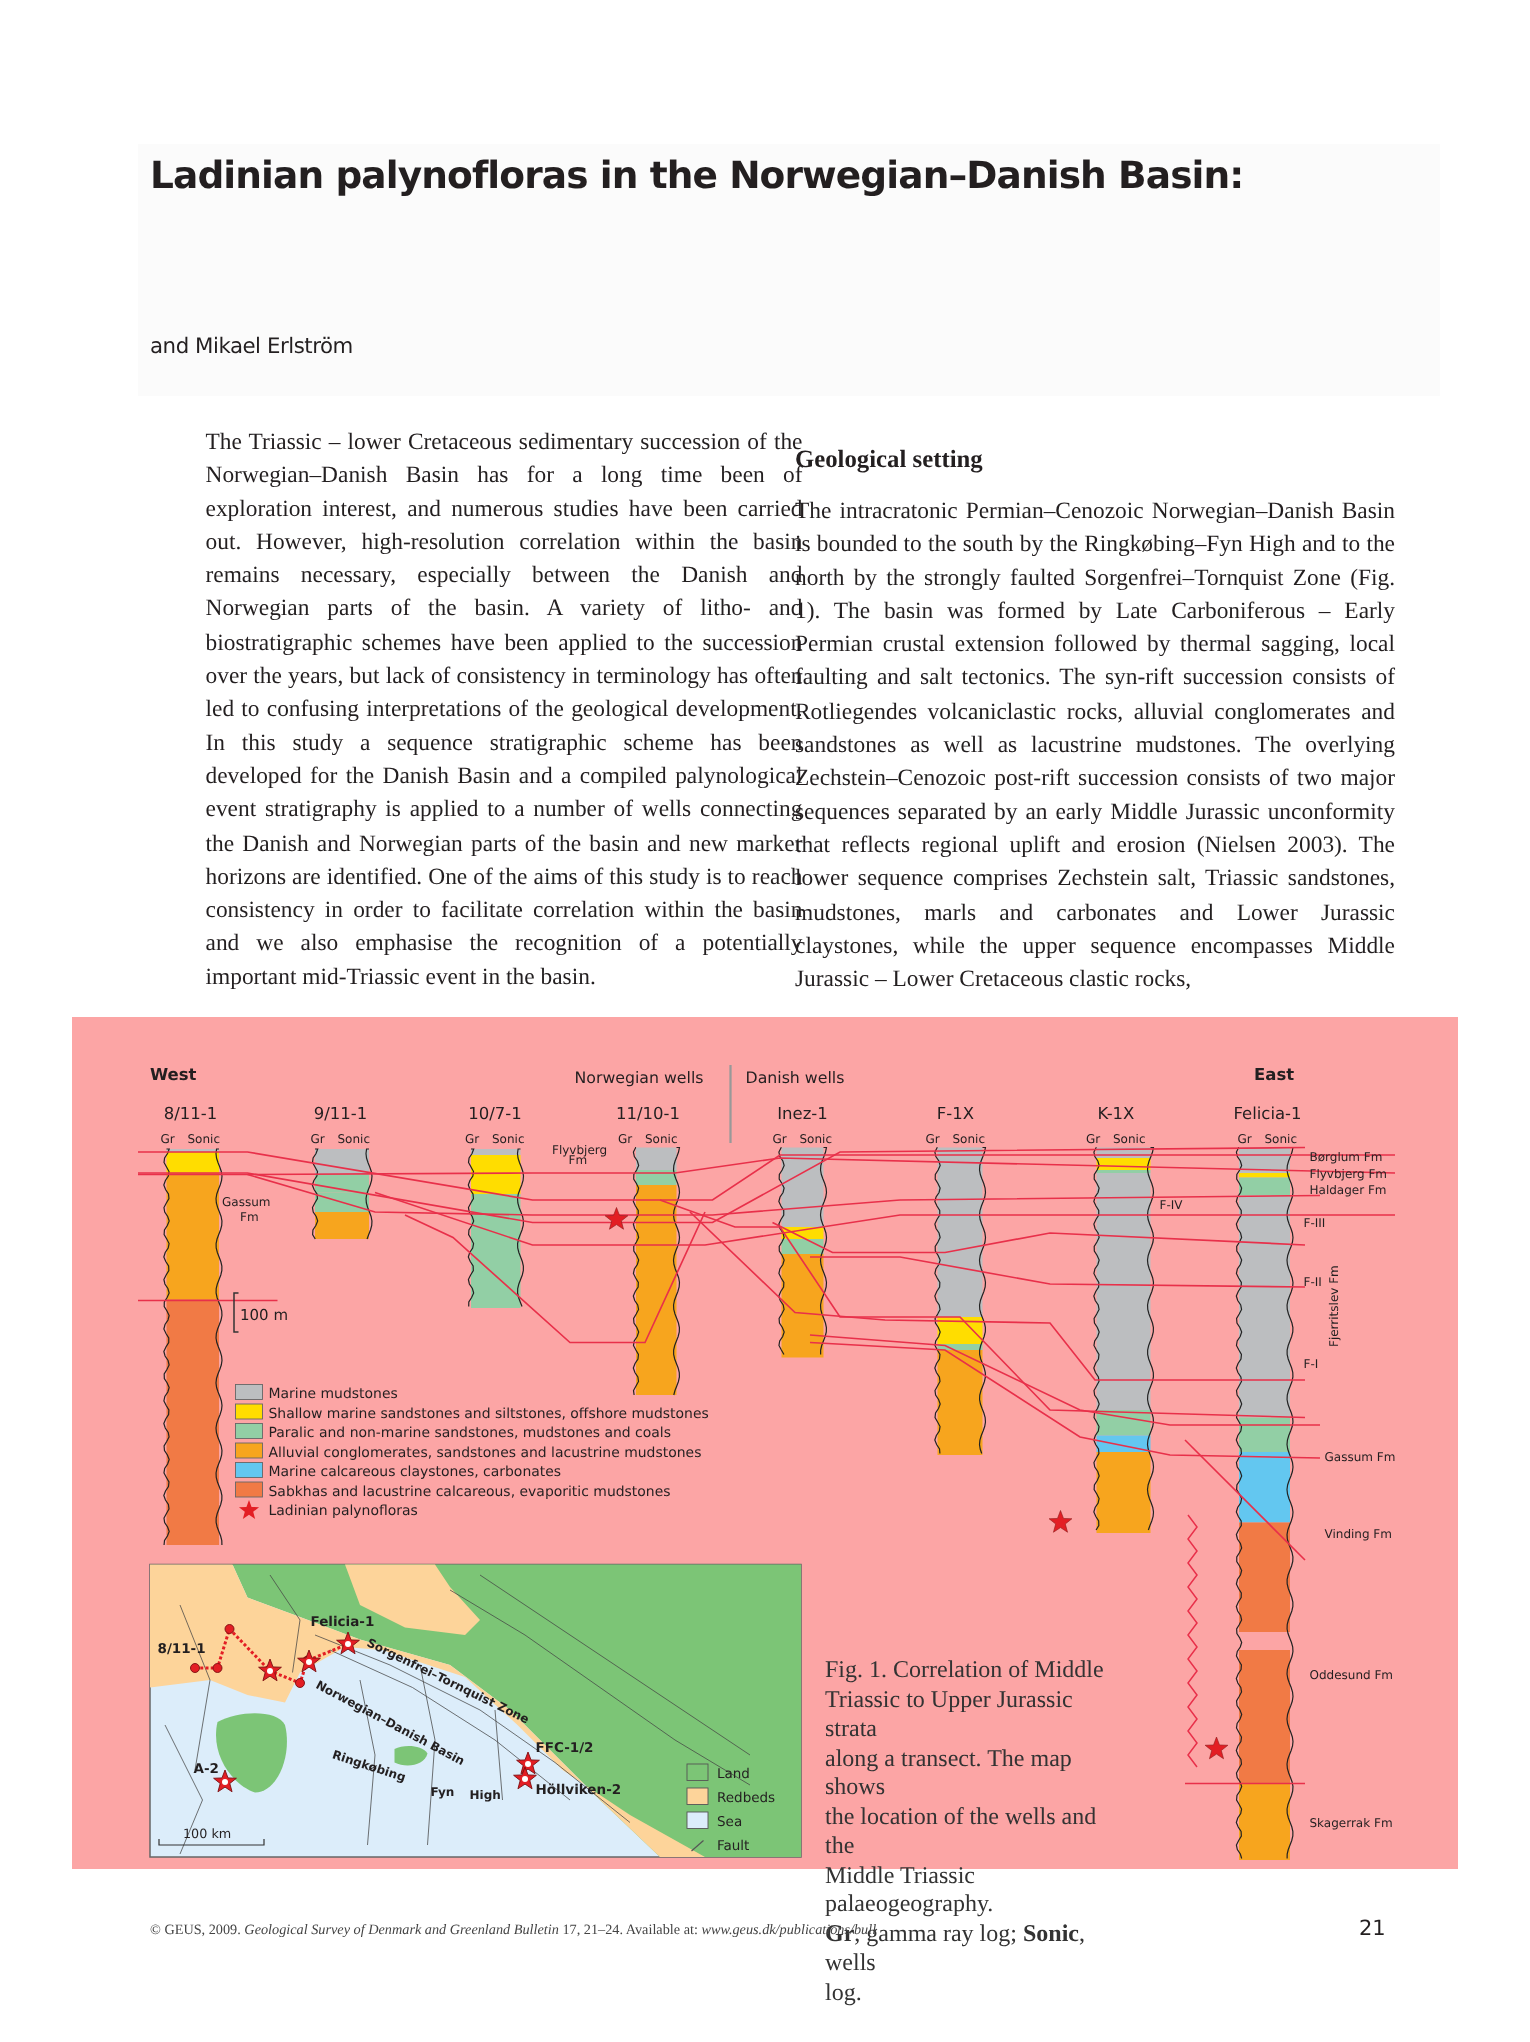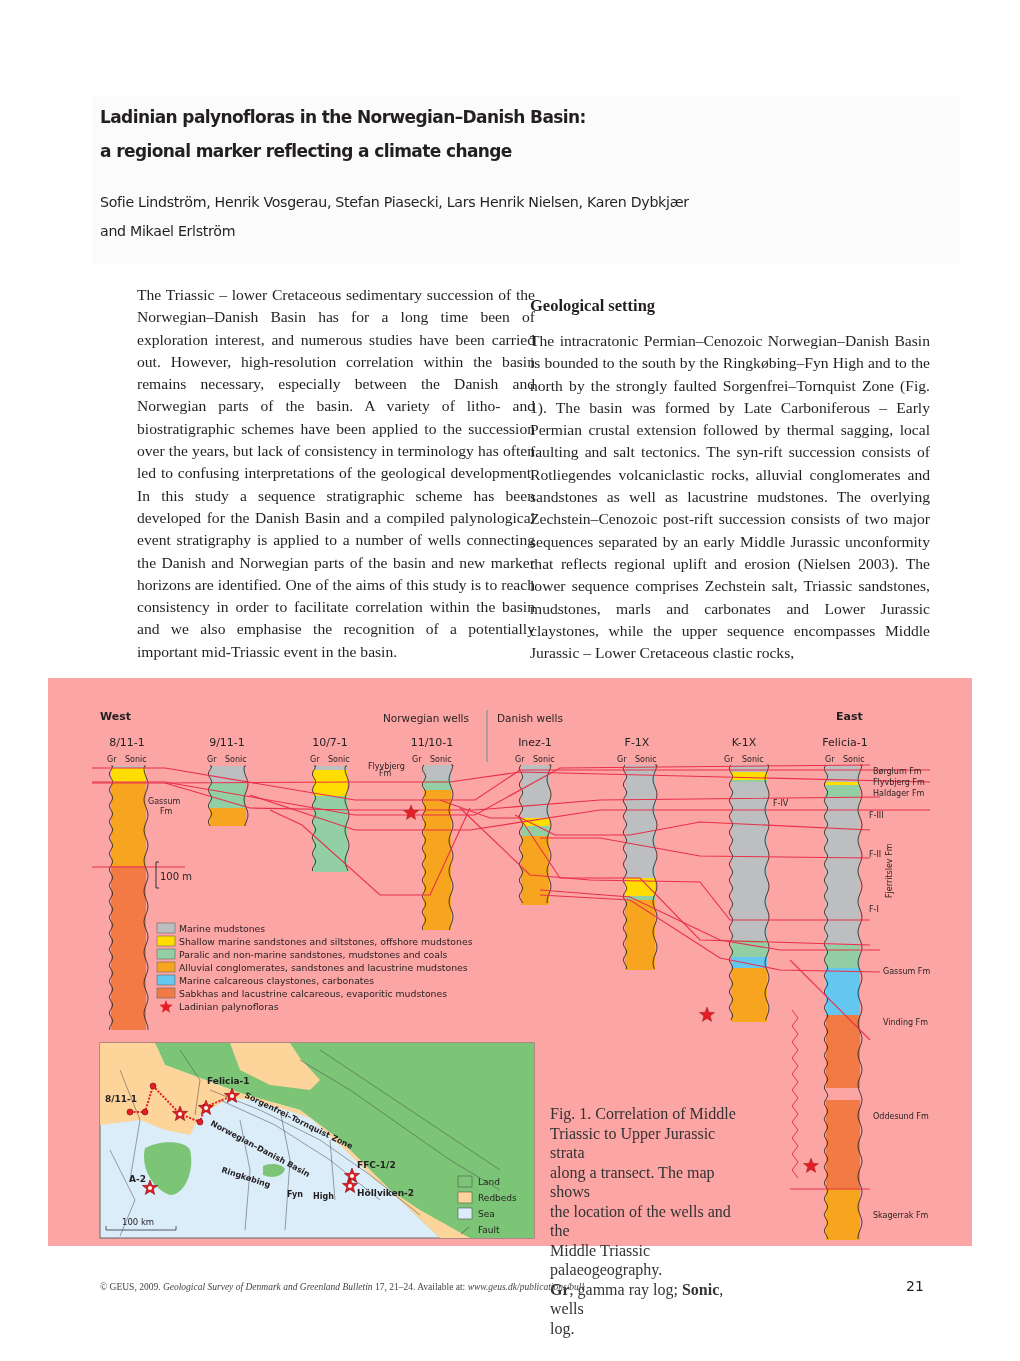--- a/index.html
+++ b/index.html
@@ -1,42 +1,41 @@
 <!DOCTYPE html>
 <html><head>
 <meta charset="utf-8">
 <style>
   html,body{margin:0;padding:0;background:#fff;}
   body{width:1020px;height:1361px;position:relative;overflow:hidden;font-family:"DejaVu Serif",serif;color:#231f20;}
   .title-block{position:absolute;left:92px;top:96px;width:868px;height:168px;background:#fbfbfb;}
-  .title{position:absolute;left:100px;top:100px;font-family:"DejaVu Sans",sans-serif;font-weight:bold;font-size:17px;line-height:34px;color:#231f20;letter-spacing:-0.6px;margin:0;}
+  .title{position:absolute;left:100px;top:100px;font-family:"DejaVu Sans",sans-serif;font-weight:bold;font-size:25px;line-height:34px;color:#231f20;letter-spacing:-0.6px;margin:0;}
   .authors{position:absolute;left:100px;top:188px;font-family:"DejaVu Sans",sans-serif;font-size:14.2px;line-height:29px;color:#231f20;letter-spacing:-0.3px;width:860px;}
   .col{position:absolute;font-family:"Liberation Serif",serif;font-size:15.6px;line-height:22.3px;text-align:justify;color:#231f20;}
   .col p{margin:0;}
   .col-left{left:100px;top:284px;width:398px;margin-left:37px;}
   .col-right{left:530px;top:330px;width:400px;}
   .heading{position:absolute;left:530px;top:296px;font-family:Liberation Serif, serif;font-weight:bold;font-size:16.5px;margin:0;}
   .figure{position:absolute;left:48px;top:678px;width:924px;height:568px;background:#fca5a5;}
   .fig-svg{position:absolute;left:0;top:0;}
   .ftxt{font-family:"DejaVu Sans",sans-serif;fill:#231f20;}
   .caption{position:absolute;left:550px;top:1104px;width:200px;font-family:"Liberation Serif",serif;font-size:16px;line-height:19.5px;color:#333;}
   .footer{position:absolute;left:100px;top:1282px;font-family:"Liberation Serif",serif;font-size:9.5px;color:#444;}
   .footer i{font-style:italic;}
   .pagenum{position:absolute;left:906px;top:1278px;font-family:"DejaVu Sans",sans-serif;font-size:14px;color:#231f20;}
 </style>
 </head>
 <body>
 
 <div class="title-block"></div>
 <h1 class="title">
   <span>Ladinian palynofloras in the Norwegian–Danish Basin:</span><br>
-  <span>a regional marker reflecting a climate change</span>
 </h1>
 <div class="authors">
-  <span>Sofie Lindström, Henrik Vosgerau, Stefan Piasecki, Lars Henrik Nielsen, Karen Dybkjær</span><br>
+  <br>
   <span>and Mikael Erlström</span>
 </div>
 
 <div class="col col-left">
   <p>The Triassic – lower Cretaceous sedimentary succession of the Norwegian–Danish Basin has for a long time been of exploration interest, and numerous studies have been carried out. However, high-resolution correlation within the basin remains necessary, especially between the Danish and Norwegian parts of the basin. A variety of litho- and biostratigraphic schemes have been applied to the succession over the years, but lack of consistency in terminology has often led to confusing interpretations of the geological development. In this study a sequence stratigraphic scheme has been developed for the Danish Basin and a compiled palynological event stratigraphy is applied to a number of wells connecting the Danish and Norwegian parts of the basin and new marker horizons are identified. One of the aims of this study is to reach consistency in order to facilitate correlation within the basin and we also emphasise the recognition of a potentially important mid-Triassic event in the basin.</p>
 </div>
 
 <h2 class="heading">Geological setting</h2>
 <div class="col col-right">
   <p>The intracratonic Permian–Cenozoic Norwegian–Danish Basin is bounded to the south by the Ringkøbing–Fyn High and to the north by the strongly faulted Sorgenfrei–Tornquist Zone (Fig. 1). The basin was formed by Late Carboniferous – Early Permian crustal extension followed by thermal sagging, local faulting and salt tectonics. The syn-rift succession consists of Rotliegendes volcaniclastic rocks, alluvial conglomerates and sandstones as well as lacustrine mudstones. The overlying Zechstein–Cenozoic post-rift succession consists of two major sequences separated by an early Middle Jurassic unconformity that reflects regional uplift and erosion (Nielsen 2003). The lower sequence comprises Zechstein salt, Triassic sandstones, mudstones, marls and carbonates and Lower Jurassic claystones, while the upper sequence encompasses Middle Jurassic – Lower Cretaceous clastic rocks,</p>

